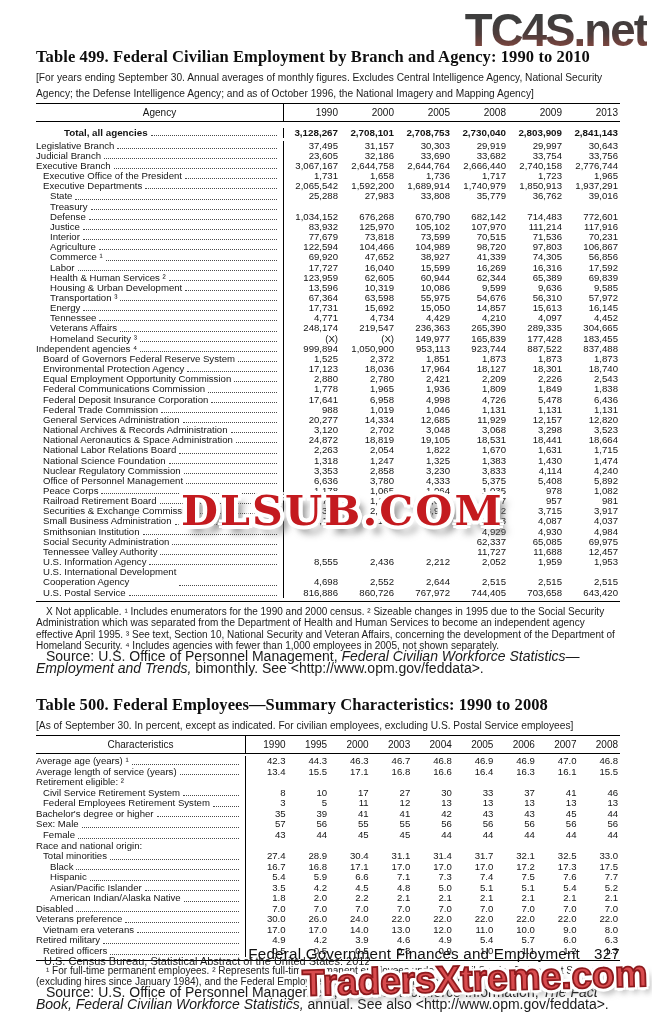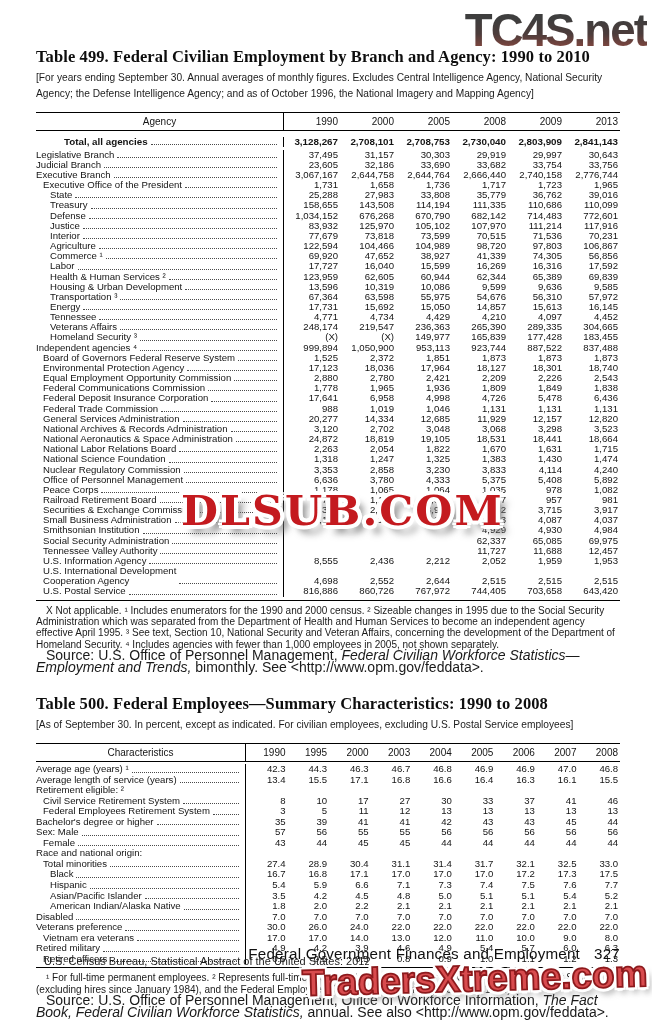--- a/index.html
+++ b/index.html
@@ -13,21 +13,21 @@
 
   
   .t-title {
     font-family:"Liberation Serif", serif; font-weight:bold;
     font-size:16.5px; letter-spacing:0.1px; color:#0e0e0e;
   }
   .t-title.first { margin-top:47px; }
   .t-note { font-size:10.2px; line-height:16px; margin-top:3px; color:#1c1c1c; }
 
   
-  .table { margin-top:10px; border-top:1px solid #000; border-bottom:1.6px solid #000; }
+  .table { margin-top:1px; border-top:1px solid #000; border-bottom:1.6px solid #000; }
   .thead { display:flex; border-bottom:1.8px solid #000; font-size:10px; align-items:stretch; }
   .thead .lab { display:flex; align-items:center; justify-content:center; padding:3px 0; }
   .thead .val { padding-top:3px; padding-bottom:3px; }
   .tbody { padding:2px 0 3px; }
   .trow { display:flex; align-items:flex-end; font-size:9.6px; line-height:10.15px; }
   .t500 .trow { line-height:10.55px; }
   .lab {
     width:248px; min-width:248px; border-right:1px solid #000;
     display:flex; align-items:flex-end; padding-right:5px;
   }
@@ -175,46 +175,52 @@
             </div>
             <div class="vals">
               <div class="val">1,731</div>
               <div class="val">1,658</div>
               <div class="val">1,736</div>
               <div class="val">1,717</div>
               <div class="val">1,723</div>
               <div class="val">1,965</div>
             </div>
           </div>
+          <div class="trow i1">
+            <div class="lab">
+              <div class="lbl">Executive Departments</div>
+              <div class="dots"></div>
+            </div>
+            <div class="vals">
+              <div class="val">2,065,542</div>
+              <div class="val">1,592,200</div>
+              <div class="val">1,689,914</div>
+              <div class="val">1,740,979</div>
+              <div class="val">1,850,913</div>
+              <div class="val">1,937,291</div>
+            </div>
+          </div>
           <div class="trow i2">
             <div class="lab">
               <div class="lbl">State</div>
               <div class="dots"></div>
             </div>
             <div class="vals">
               <div class="val">25,288</div>
               <div class="val">27,983</div>
               <div class="val">33,808</div>
               <div class="val">35,779</div>
               <div class="val">36,762</div>
               <div class="val">39,016</div>
             </div>
           </div>
           <div class="trow i2">
             <div class="lab">
               <div class="lbl">Treasury</div>
               <div class="dots"></div>
-            </div>
-            <div class="vals">
-              <div class="val">158,655</div>
-              <div class="val">143,508</div>
-              <div class="val">114,194</div>
-              <div class="val">111,335</div>
-              <div class="val">110,686</div>
-              <div class="val">110,099</div>
             </div>
           </div>
           <div class="trow i2">
             <div class="lab">
               <div class="lbl">Defense</div>
               <div class="dots"></div>
             </div>
             <div class="vals">
               <div class="val">1,034,152</div>
               <div class="val">676,268</div>

